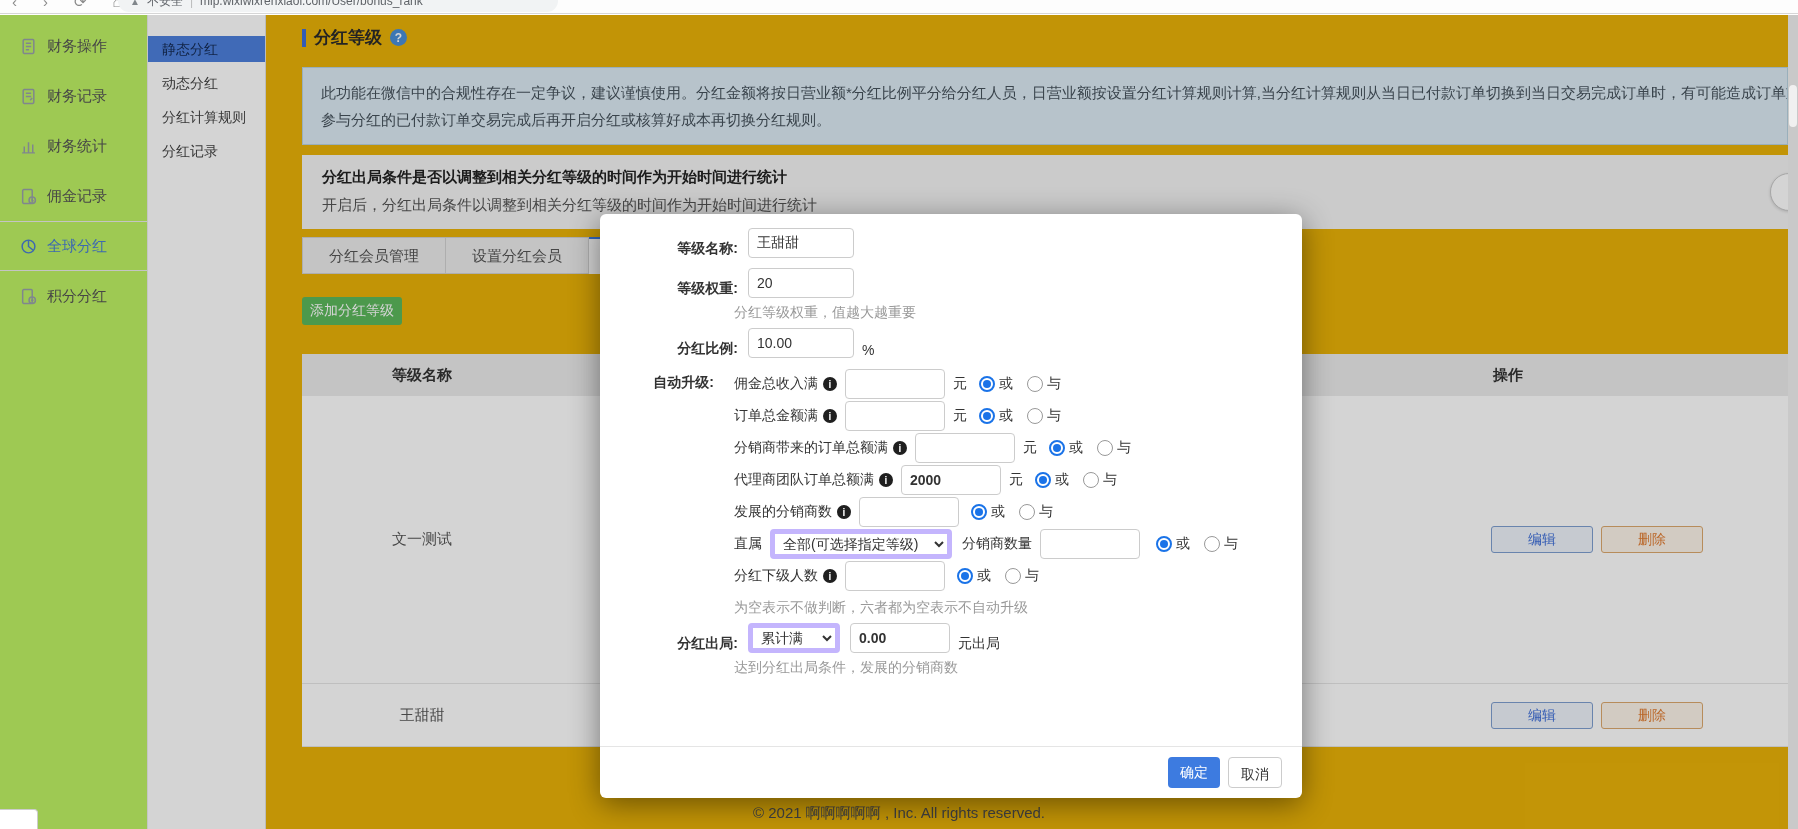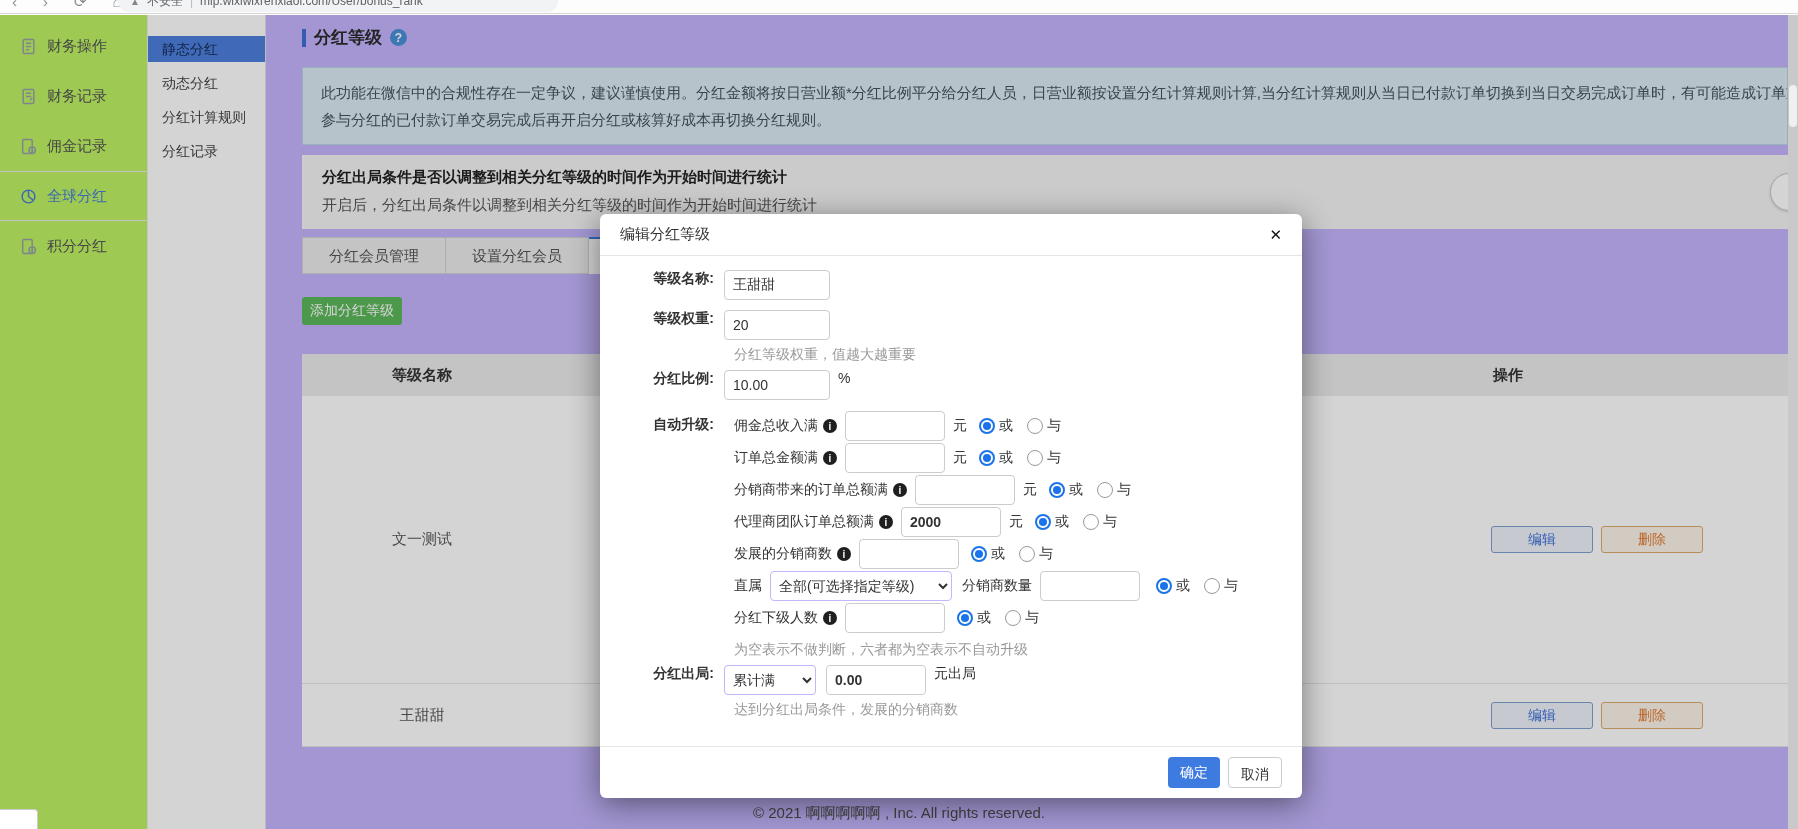--- a/index.html
+++ b/index.html
@@ -23,21 +23,21 @@
   .side-item svg { width:17px; height:17px; stroke:#9aa2ab; fill:none; stroke-width:1.4; flex-shrink:0; }
   .side-item.active { color:#4a7fd4; border-top:1px solid #ececec; border-bottom:1px solid #ececec; }
   .side-item.active svg { stroke:#4a7fd4; }
 
   
   .submenu { position:absolute; left:148px; top:0; bottom:0; width:118px; background:#fff; border-right:1px solid #e3e3e3; padding-top:21px; }
   .sub-item { height:26px; line-height:26px; padding-left:14px; margin-bottom:8px; font-size:14px; color:#444; cursor:pointer; white-space:nowrap; }
   .sub-item.active { background:#4d80dd; color:#152a52; }
 
   
-  .main { position:absolute; left:266px; top:0; right:0; bottom:0; background:#c4b5fd; }
+  .main { position:absolute; left:266px; top:0; right:0; bottom:0; background:#eab308; }
   .page-title { position:absolute; top:11px; left:36px; display:flex; align-items:center; gap:8px; font-size:17px; font-weight:bold; color:#2b2b2b; }
   .title-bar { width:4px; height:18px; background:#3f6fd8; }
   .help-badge { width:17px; height:17px; border-radius:50%; background:#4a90d9; color:#fff; font-size:12px; font-weight:bold; display:flex; align-items:center; justify-content:center; cursor:pointer; }
 
   .notice { position:absolute; top:52px; left:36px; right:10px; height:78px; background:#dcebf4; border:1px solid #b8d3e1; padding:11px 18px; font-size:15px; color:#46525c; line-height:27px; overflow:hidden; }
   .notice div { white-space:nowrap; }
 
   .out-setting { position:absolute; top:140px; left:36px; right:10px; height:74px; background:#f4f4f4; padding:13px 20px; }
   .out-title { font-weight:bold; font-size:15px; color:#222; margin-bottom:9px; }
   .out-desc { font-size:15px; color:#555; }
@@ -75,39 +75,39 @@
   .scroll-thumb { position:absolute; top:70px; left:1px; width:8px; height:42px; background:#f0f0f0; border-radius:4px; cursor:pointer; }
   .status-bubble { position:absolute; left:0; bottom:0; width:38px; height:20px; background:#fff; border:1px solid #ccc; border-left:none; border-bottom:none; border-top-right-radius:4px; z-index:20; }
 
   
   .modal { position:absolute; left:600px; top:199px; width:702px; height:584px; background:#fff; border-radius:6px; box-shadow:0 6px 30px rgba(0,0,0,.45); z-index:30; font-size:14px; }
   .modal-header { height:42px; border-bottom:1px solid #e5e5e5; display:flex; align-items:center; padding:0 20px; }
   .modal-title { font-size:15px; color:#333; }
   .modal-close { margin-left:auto; font-size:15px; font-weight:bold; color:#111; cursor:pointer; }
   .modal-body { padding-top:14px; position:relative; }
 
-  .f-row { display:flex; align-items:flex-start; margin-bottom:10px; height:30px; }
+  .f-row { display:flex; align-items:flex-end; margin-bottom:10px; height:30px;margin-left:24px; }
   .f-label { width:124px; text-align:right; padding-right:10px; font-weight:bold; color:#333; flex-shrink:0; }
   .inp { height:30px; border:1px solid #ccc; border-radius:4px; padding:0 8px; font-size:14px; font-family:inherit; color:#333; }
   .w106 { width:106px; } .w100 { width:100px;font-weight:bold; }
   .unit { margin-left:8px; color:#333; }
   .help-text { margin:6px 0 6px 134px; height:18px; color:#999; font-size:14px; }
 
   .group { position:relative; }
   .group-label { position:absolute; left:0; top:5px; width:114px; text-align:right; font-weight:bold; color:#333; }
   .u-row { display:flex; align-items:center; height:30px; margin-left:134px; margin-bottom:2px; }
   .u-label { color:#333; white-space:nowrap; }
   .u-row .inp { margin-left:8px; }
   .radio-group { display:flex; align-items:center; gap:14px; margin-left:12px; }
   .radio-opt { display:flex; align-items:center; gap:4px; cursor:pointer; color:#333; }
   .radio { width:16px; height:16px; border-radius:50%; border:1px solid #999; background:#fff; position:relative; flex-shrink:0; }
   .radio.on { border:2px solid #1a73e8; }
   .radio.on::after { content:""; position:absolute; inset:2px; border-radius:50%; background:#1a73e8; }
   .info-i { display:inline-flex; width:14px; height:14px; border-radius:50%; background:#1f1f1f; color:#fff; font-size:10px; font-weight:bold; align-items:center; justify-content:center; margin-left:5px; flex-shrink:0; cursor:pointer; }
-  select { height:30px; border:1px solid #c4b5fd; border-radius:4px; font-size:14px; font-family:inherit; color:#333; background:#fff; padding:0 4px; }
+  select { height:30px; border:5px solid #c4b5fd; border-radius:4px; font-size:14px; font-family:inherit; color:#333; background:#fff; padding:0 4px; }
   .sel-direct { width:182px; margin-left:8px; }
   .sel-out { width:92px; }
   .ml6 { margin-left:6px; } .ml10 { margin-left:10px; } .ml16 { margin-left:16px; }
 
   .modal-footer { position:absolute; bottom:0; left:0; right:0; height:52px; border-top:1px solid #e5e5e5; display:flex; align-items:center; justify-content:flex-end; gap:8px; padding:0 20px; }
   .btn-primary { min-width:48px; height:31px; background:#3d7be0; color:#fff; border:none; border-radius:4px; font-size:14px; cursor:pointer; font-family:inherit; padding:0 12px; }
   .btn-default { min-width:48px; height:31px; background:#fff; color:#333; border:1px solid #ccc; border-radius:4px; font-size:14px; cursor:pointer; font-family:inherit; padding:8px 12px; }
 </style>
 </head>
 <body>
@@ -139,20 +139,26 @@
     </div>
     <div class="side-item">
       <svg viewBox="0 0 16 16">
           <rect x="3" y="1.5" width="10" height="13" rx="1"></rect>
           <path d="M5.5 5h5M5.5 8h5M9.5 11.5l2-2"></path>
         </svg>
       <span>财务记录</span>
     </div>
     <div class="side-item">
       <svg viewBox="0 0 16 16">
+          <path d="M2 14h12M4 14V8M8 14V4M12 14V6"></path>
+        </svg>
+      <span>财务统计</span>
+    </div>
+    <div class="side-item">
+      <svg viewBox="0 0 16 16">
           <rect x="2.5" y="1.5" width="9" height="13" rx="1"></rect>
           <circle cx="11.5" cy="11.5" r="3"></circle>
           <path d="M11.5 10v1.7l1.2.7"></path>
         </svg>
       <span>佣金记录</span>
     </div>
     <div class="side-item active">
       <svg viewBox="0 0 16 16">
           <circle cx="8" cy="8" r="6"></circle>
           <path d="M8 2v6l4.5 3.5"></path>
@@ -231,24 +237,20 @@
   </main>
 
   <div class="overlay"></div>
 
   <div class="scrollbar">
     <div class="scroll-thumb"></div>
   </div>
   <div class="status-bubble"></div>
 
   <div class="modal">
-    <div class="modal-header">
-      <span class="modal-title">编辑分红等级</span>
-      <span class="modal-close">✕</span>
-    </div>
     <div class="modal-body">
 
       <div class="f-row">
         <span class="f-label">等级名称:</span>
         <input class="inp w106" value="王甜甜" style="">
       </div>
 
       <div class="f-row" style="margin-bottom:0;">
         <span class="f-label">等级权重:</span>
         <input class="inp w106" value="20" style="">

